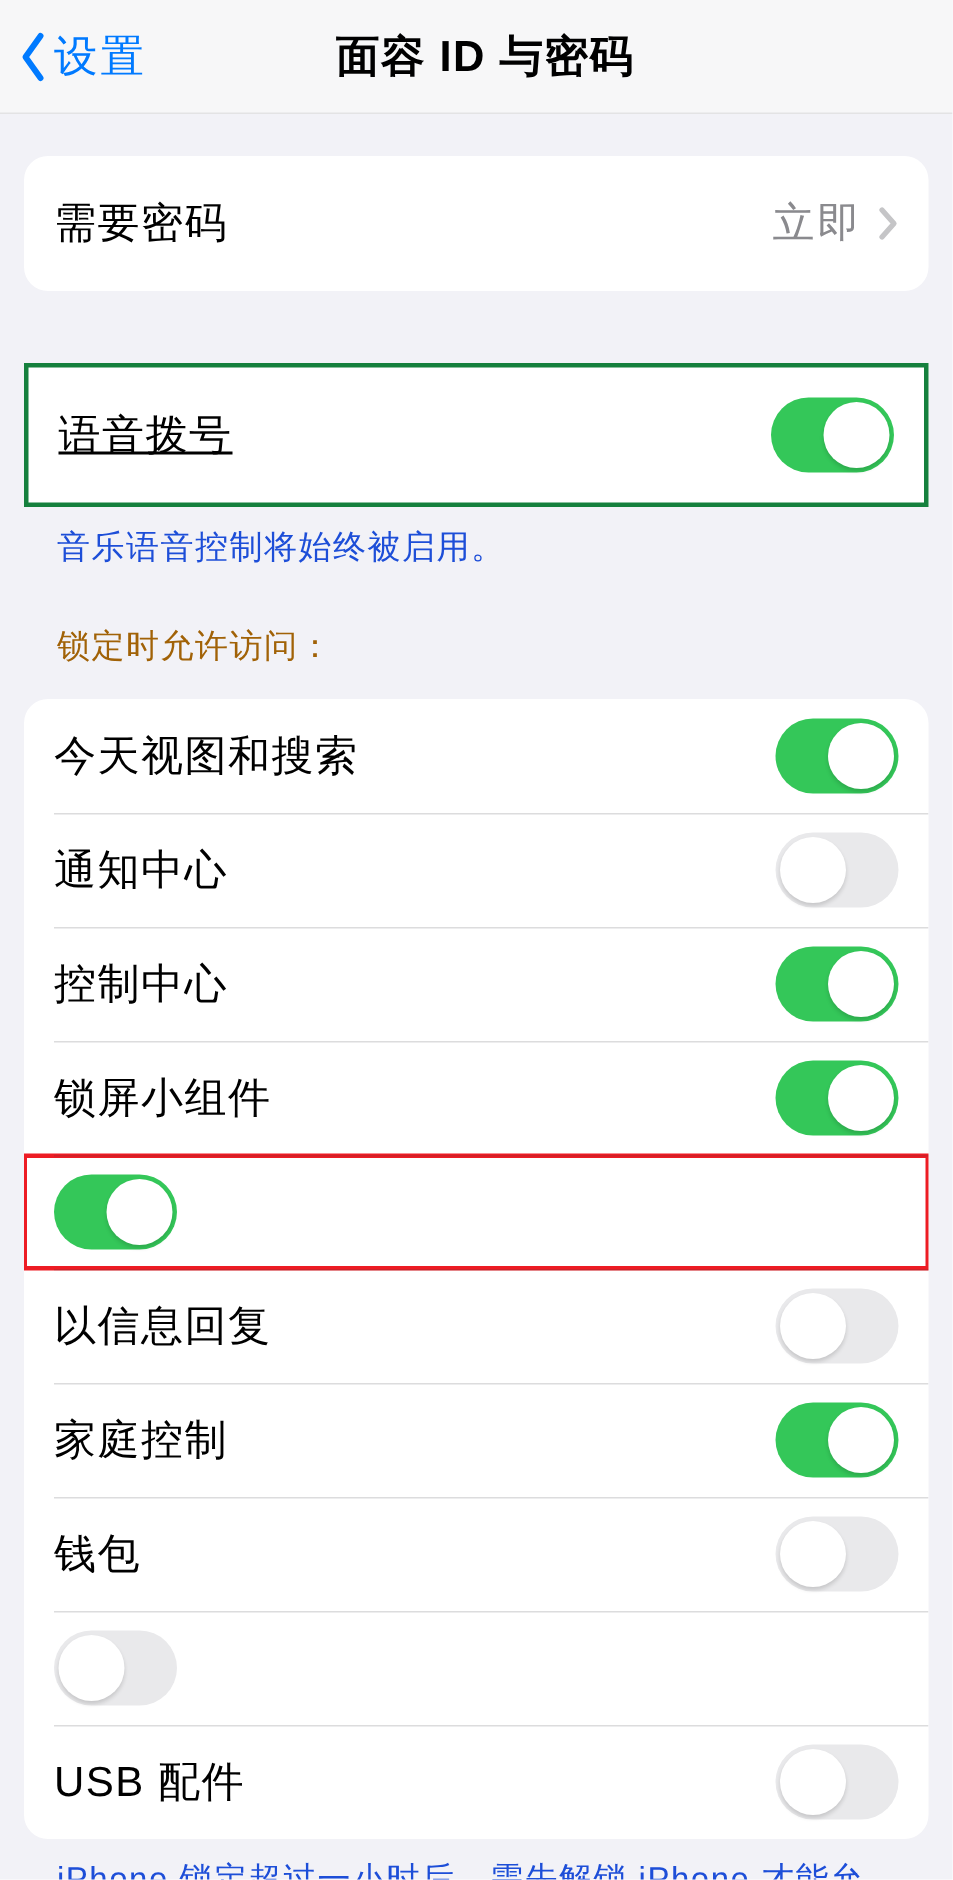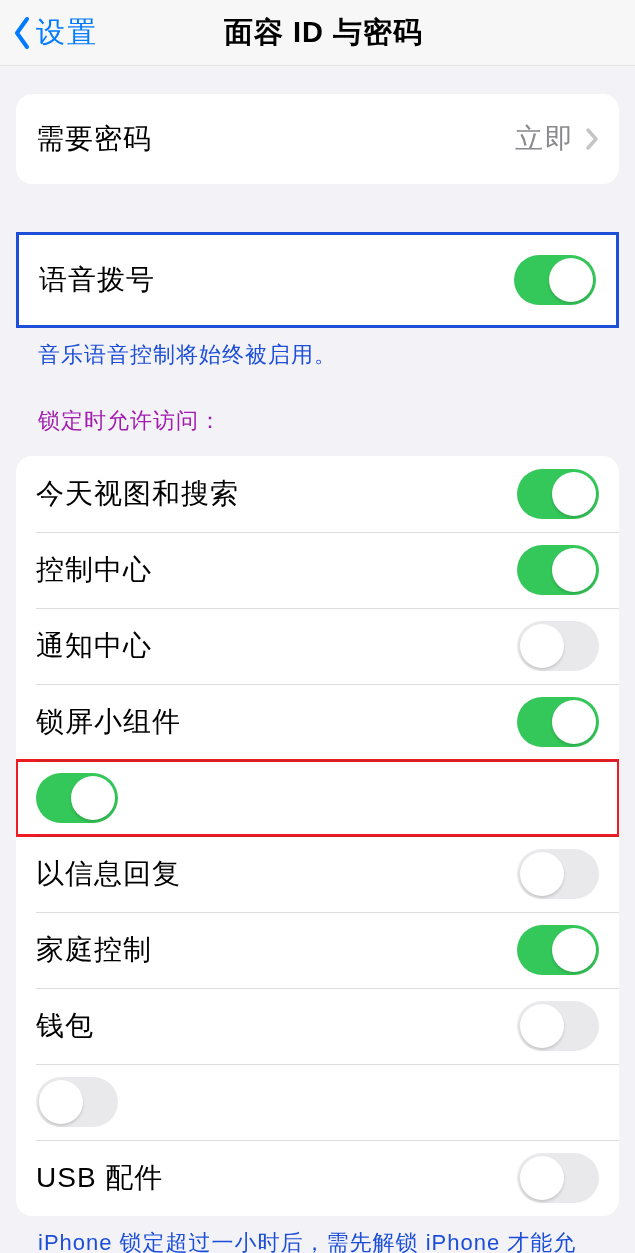--- a/index.html
+++ b/index.html
@@ -9,21 +9,21 @@
       -webkit-font-smoothing: antialiased;
     }
     body {
       width: 635px;
       height: 1253px;
       background: #f2f2f7;
       font-family: -apple-system, "PingFang SC", "Helvetica Neue", Arial, sans-serif;
       overflow: hidden;
     }
     .navbar {
-      height: 66px;
+      height: 76px;
       background: #f7f7f8;
       display: flex;
       align-items: center;
       position: relative;
       border-bottom: 1px solid rgba(0,0,0,0.08);
     }
     .back-button {
       display: flex;
       align-items: center;
       padding-left: 12px;
@@ -141,27 +141,28 @@
       left: 3px;
     }
     .footer-text {
       font-size: 22px;
       color: #1d4ed8;
       padding: 12px 22px 0 22px;
       letter-spacing: 1px;
     }
     .header-text {
       font-size: 22px;
-      color: #a21caf;
+      color: #a16207;
       padding: 0 22px 10px 22px;
       margin-top: 36px;
       letter-spacing: 1px;
     }
     .red-box {
-      border: 3px solid #1d4ed8;
+      border: 3px solid #15803d;
+      text-decoration: underline;
     }
     .group.red-box {
       border-radius: 0;
     }
     .row.red-box-inner {
       outline: 3px solid #ed1c24;
       outline-offset: -2px;
     }
   </style>
 </head>
@@ -201,26 +202,26 @@
   </div>
   <div class="footer-text">音乐语音控制将始终被启用。</div>
 
   <div class="header-text">锁定时允许访问：</div>
   <div class="group third" id="locked-access-group">
   <div class="row">
         <div class="row-label">今天视图和搜索</div>
         <div class="switch on"></div>
       </div>
       <div class="row">
+        <div class="row-label">通知中心</div>
+        <div class="switch off"></div>
+      </div>
+      <div class="row">
         <div class="row-label">控制中心</div>
         <div class="switch on"></div>
-      </div>
-      <div class="row">
-        <div class="row-label">通知中心</div>
-        <div class="switch off"></div>
       </div>
       <div class="row">
         <div class="row-label">锁屏小组件</div>
         <div class="switch on"></div>
       </div>
       <div class="row red-box-inner">
         <div class="switch on"></div>
       </div>
       <div class="row">
         <div class="row-label">以信息回复</div>

